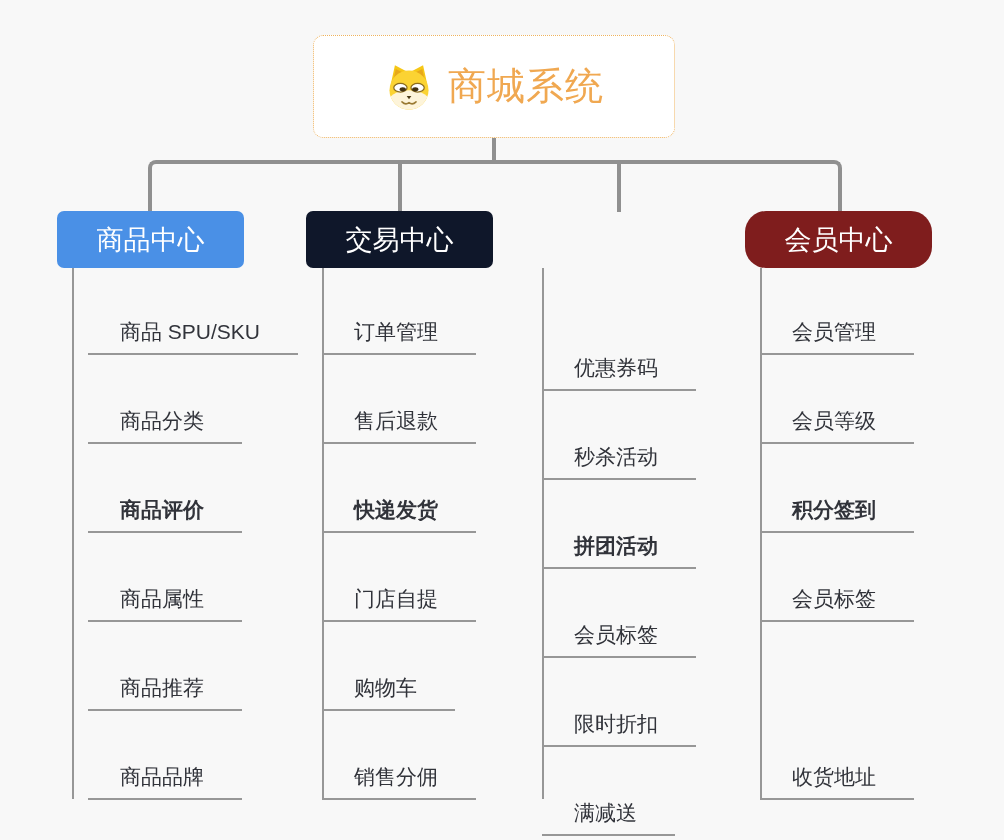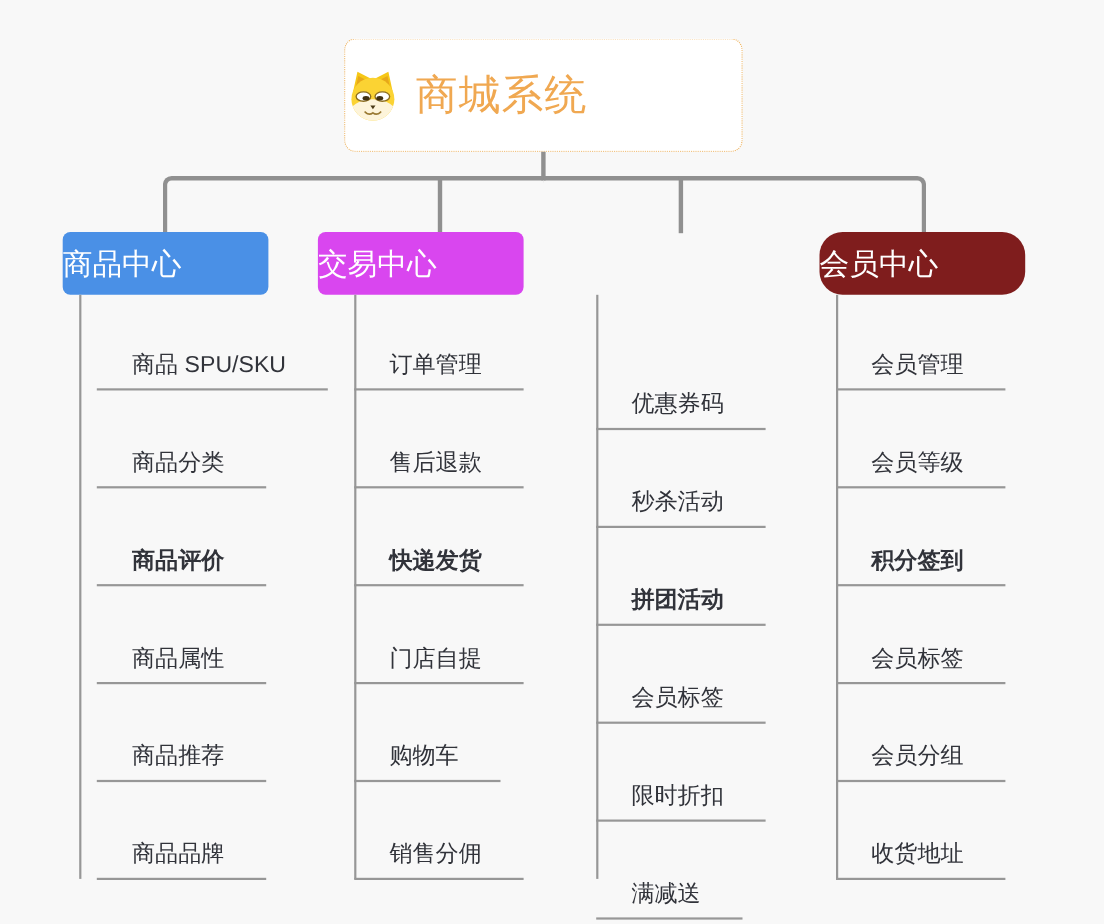--- a/index.html
+++ b/index.html
@@ -17,21 +17,21 @@
   
   .root-node {
     position: absolute;
     left: 313px; top: 35px;
     width: 362px; height: 103px;
     background: #ffffff;
     border: 1px dotted #efb35e;
     border-radius: 10px;
     display: flex;
     align-items: center;
-    justify-content: flex-start;
+    justify-content: center;
     gap: 14px;
   }
   .root-title {
     font-size: 38px;
     color: #f0a851;
     letter-spacing: 1px;
     white-space: nowrap;
   }
   .dog-icon { width: 50px; height: 50px; flex: 0 0 auto; }
 
@@ -47,26 +47,26 @@
   
   .branch-box {
     position: absolute;
     top: 211px;
     width: 187px; height: 57px;
     border-radius: 7px;
     color: #ffffff;
     font-size: 27px;
     display: flex;
     align-items: center;
-    justify-content: flex-start;
+    justify-content: center;
     white-space: nowrap;
     cursor: default;
   }
   #branch-product   { left: 57px;  background: #4a90e6; }
-  #branch-trade     { left: 289px; background: #d946ef; }
+  #branch-trade     { left: 306px; background: #0f172a; }
   #branch-marketing { left: 527px; background: #eca53f; }
   #branch-member    { left: 745px; background: #7f1d1d; border-radius: 21px; }
 
   
   .spine { position: absolute; top: 268px; height: 531px; width: 2px; background: #979797; }
   #spine-0 { left: 72px; }
   #spine-1 { left: 322px; }
   #spine-2 { left: 542px; }
   #spine-3 { left: 760px; }
 
@@ -157,16 +157,15 @@
   <div class="leaf c2 r1">秒杀活动</div>
   <div class="leaf c2 r2">拼团活动</div>
   <div class="leaf c2 r3">会员标签</div>
   <div class="leaf c2 r4">限时折扣</div>
   <div class="leaf c2 r5">满减送</div>
 
   <div class="leaf c3 r0">会员管理</div>
   <div class="leaf c3 r1">会员等级</div>
   <div class="leaf c3 r2">积分签到</div>
   <div class="leaf c3 r3">会员标签</div>
-  <div class="leaf c3 r4">会员分组</div>
   <div class="leaf c3 r5">收货地址</div>
 
 </div>
 
 </body></html>

